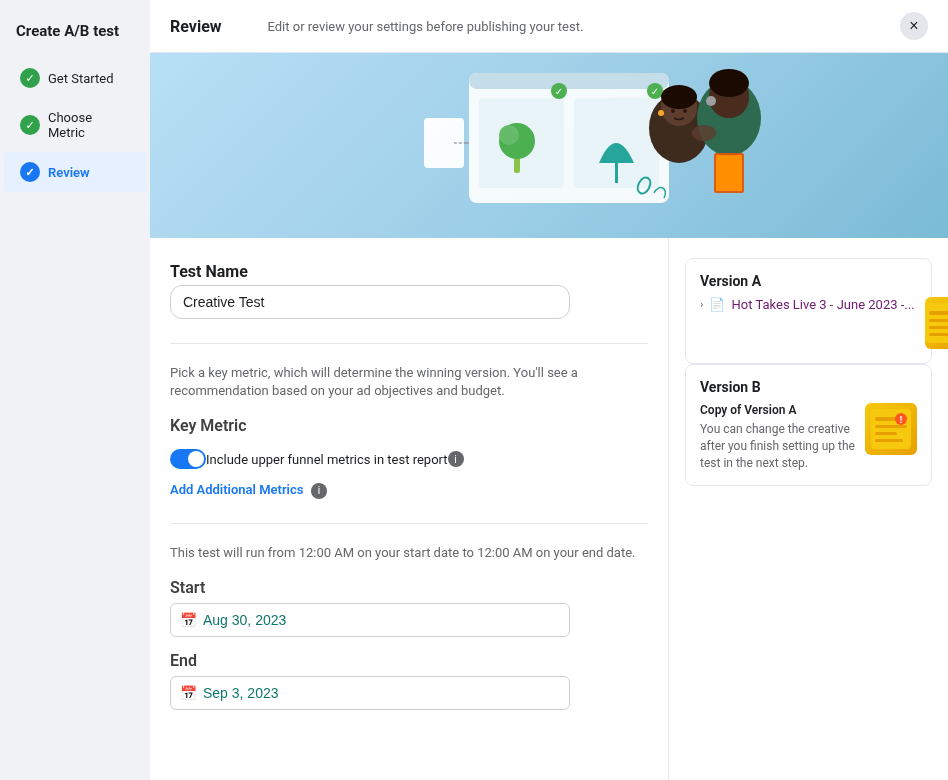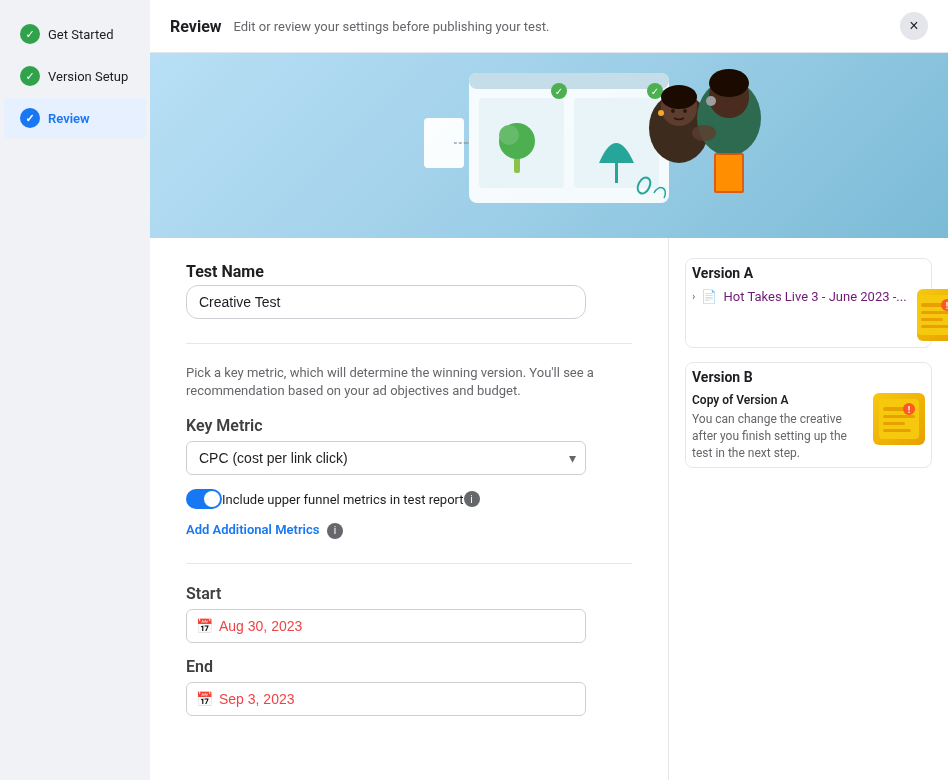--- a/index.html
+++ b/index.html
@@ -69,20 +69,21 @@
     }
     .header-title {
       font-size: 16px;
       font-weight: 700;
       color: #1c1e21;
     }
     .header-subtitle {
       font-size: 13px;
       color: #65676b;
       flex: 1;
+      margin-left: 34px;
     }
     .close-btn {
       width: 28px;
       height: 28px;
       border-radius: 50%;
       background: #e4e6eb;
       border: none;
       cursor: pointer;
       display: flex;
       align-items: center;
@@ -106,21 +107,21 @@
     
     .content-area {
       flex: 1;
       overflow-y: auto;
       display: flex;
       gap: 0;
     }
 
     .content-left {
       flex: 1;
-      padding: 24px 36px;
+      padding: 24px 20px;
       overflow-y: auto;
     }
 
     .content-right {
       width: 280px;
       padding: 20px 16px;
       border-left: 1px solid #e4e6eb;
       flex-shrink: 0;
     }
 
@@ -251,30 +252,30 @@
       transform: translateY(-50%);
       color: #65676b;
       font-size: 14px;
     }
     .date-input {
       width: 100%;
       padding: 8px 12px 8px 32px;
       border: 1px solid #ccd0d5;
       border-radius: 6px;
       font-size: 14px;
-      color: #ef4444;
+      color: #0f766e;
       background: #fff;
     }
 
     
     .version-card {
       border: 1px solid #e4e6eb;
       border-radius: 8px;
-      padding: 6px;
-      margin-bottom: 14px;
+      padding: 14px;
+      margin-bottom: 0;
     }
     .version-title {
       font-size: 14px;
       font-weight: 700;
       color: #1c1e21;
       margin-bottom: 8px;
     }
     .version-item {
       display: flex;
       align-items: center;
@@ -340,33 +341,34 @@
     .divider {
       height: 1px;
       background: #e4e6eb;
       margin: 20px 0;
     }
   </style>
 </head>
 <body>
 
 <div class="sidebar">
+  <div class="sidebar-title">Create A/B test</div>
 
   <div class="sidebar-item">
     <div class="check-icon">
       <span>✓</span>
     </div>
     <span>Get Started</span>
   </div>
 
   <div class="sidebar-item">
     <div class="check-icon">
       <span>✓</span>
     </div>
-    <span>Version Setup</span>
+    <span>Choose Metric</span>
   </div>
 
   <div class="sidebar-item active">
     <div class="check-icon">
       <span>✓</span>
     </div>
     <span>Review</span>
   </div>
 </div>
 
@@ -448,29 +450,20 @@
         <div class="section-title">Test Name</div>
         <input class="text-input" type="text" value="Creative Test" style="">
       </div>
 
       <div class="divider"></div>
 
       <div class="form-group">
         <div class="section-subtitle">Pick a key metric, which will determine the winning version. You'll see a recommendation based on your ad objectives and budget.</div>
 
         <label class="form-label">Key Metric</label>
-        <div class="select-wrapper">
-          <select class="select-input">
-            <option>CPC (cost per link click)</option>
-            <option>CPM (cost per 1000 impressions)</option>
-            <option>CTR (click-through rate)</option>
-            <option>ROAS (return on ad spend)</option>
-          </select>
-          <span class="select-arrow">▾</span>
-        </div>
 
         <div style="margin-top:14px;">
           <div class="toggle-row">
             <div class="toggle"></div>
             <span class="toggle-label">Include upper funnel metrics in test report</span>
             <div class="info-icon">
               <span>i</span>
             </div>
           </div>
           <div style="margin-top:6px;">
@@ -482,20 +475,21 @@
                   <span>i</span>
                 </div>
             </span>
           </div>
         </div>
       </div>
 
       <div class="divider"></div>
 
       <div class="schedule-section">
+        <div class="section-subtitle">This test will run from 12:00 AM on your start date to 12:00 AM on your end date.</div>
 
         <label class="form-label">Start</label>
         <div class="date-input-wrapper">
           <span class="date-icon">📅</span>
           <input class="date-input" type="text" value="Aug 30, 2023" style="">
         </div>
 
         <label class="form-label" style="margin-top:14px; display:block;">End</label>
         <div class="date-input-wrapper">
           <span class="date-icon">📅</span>

